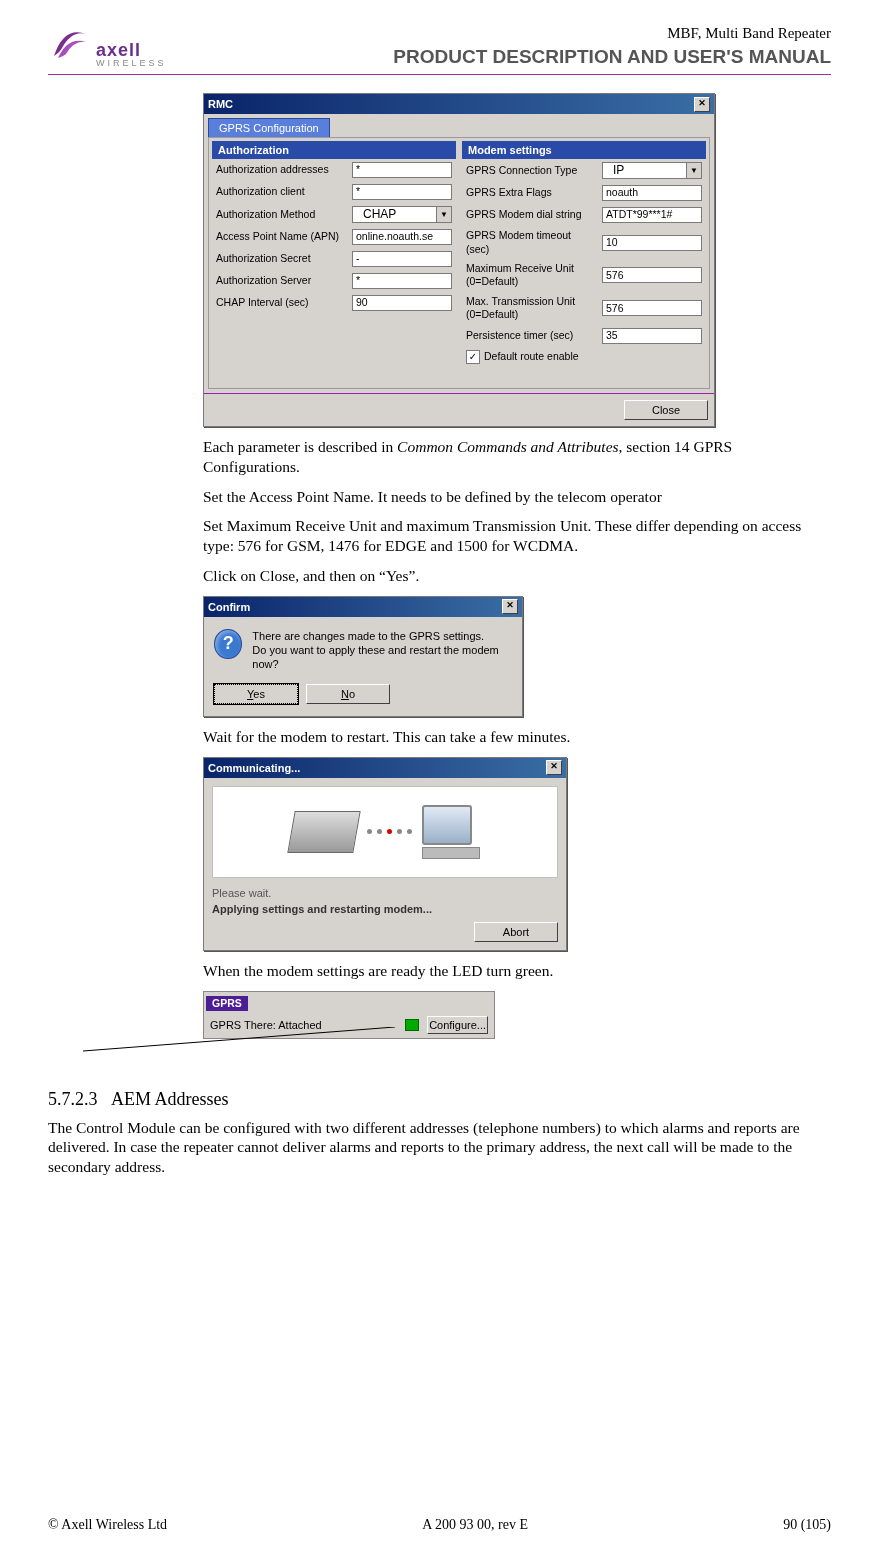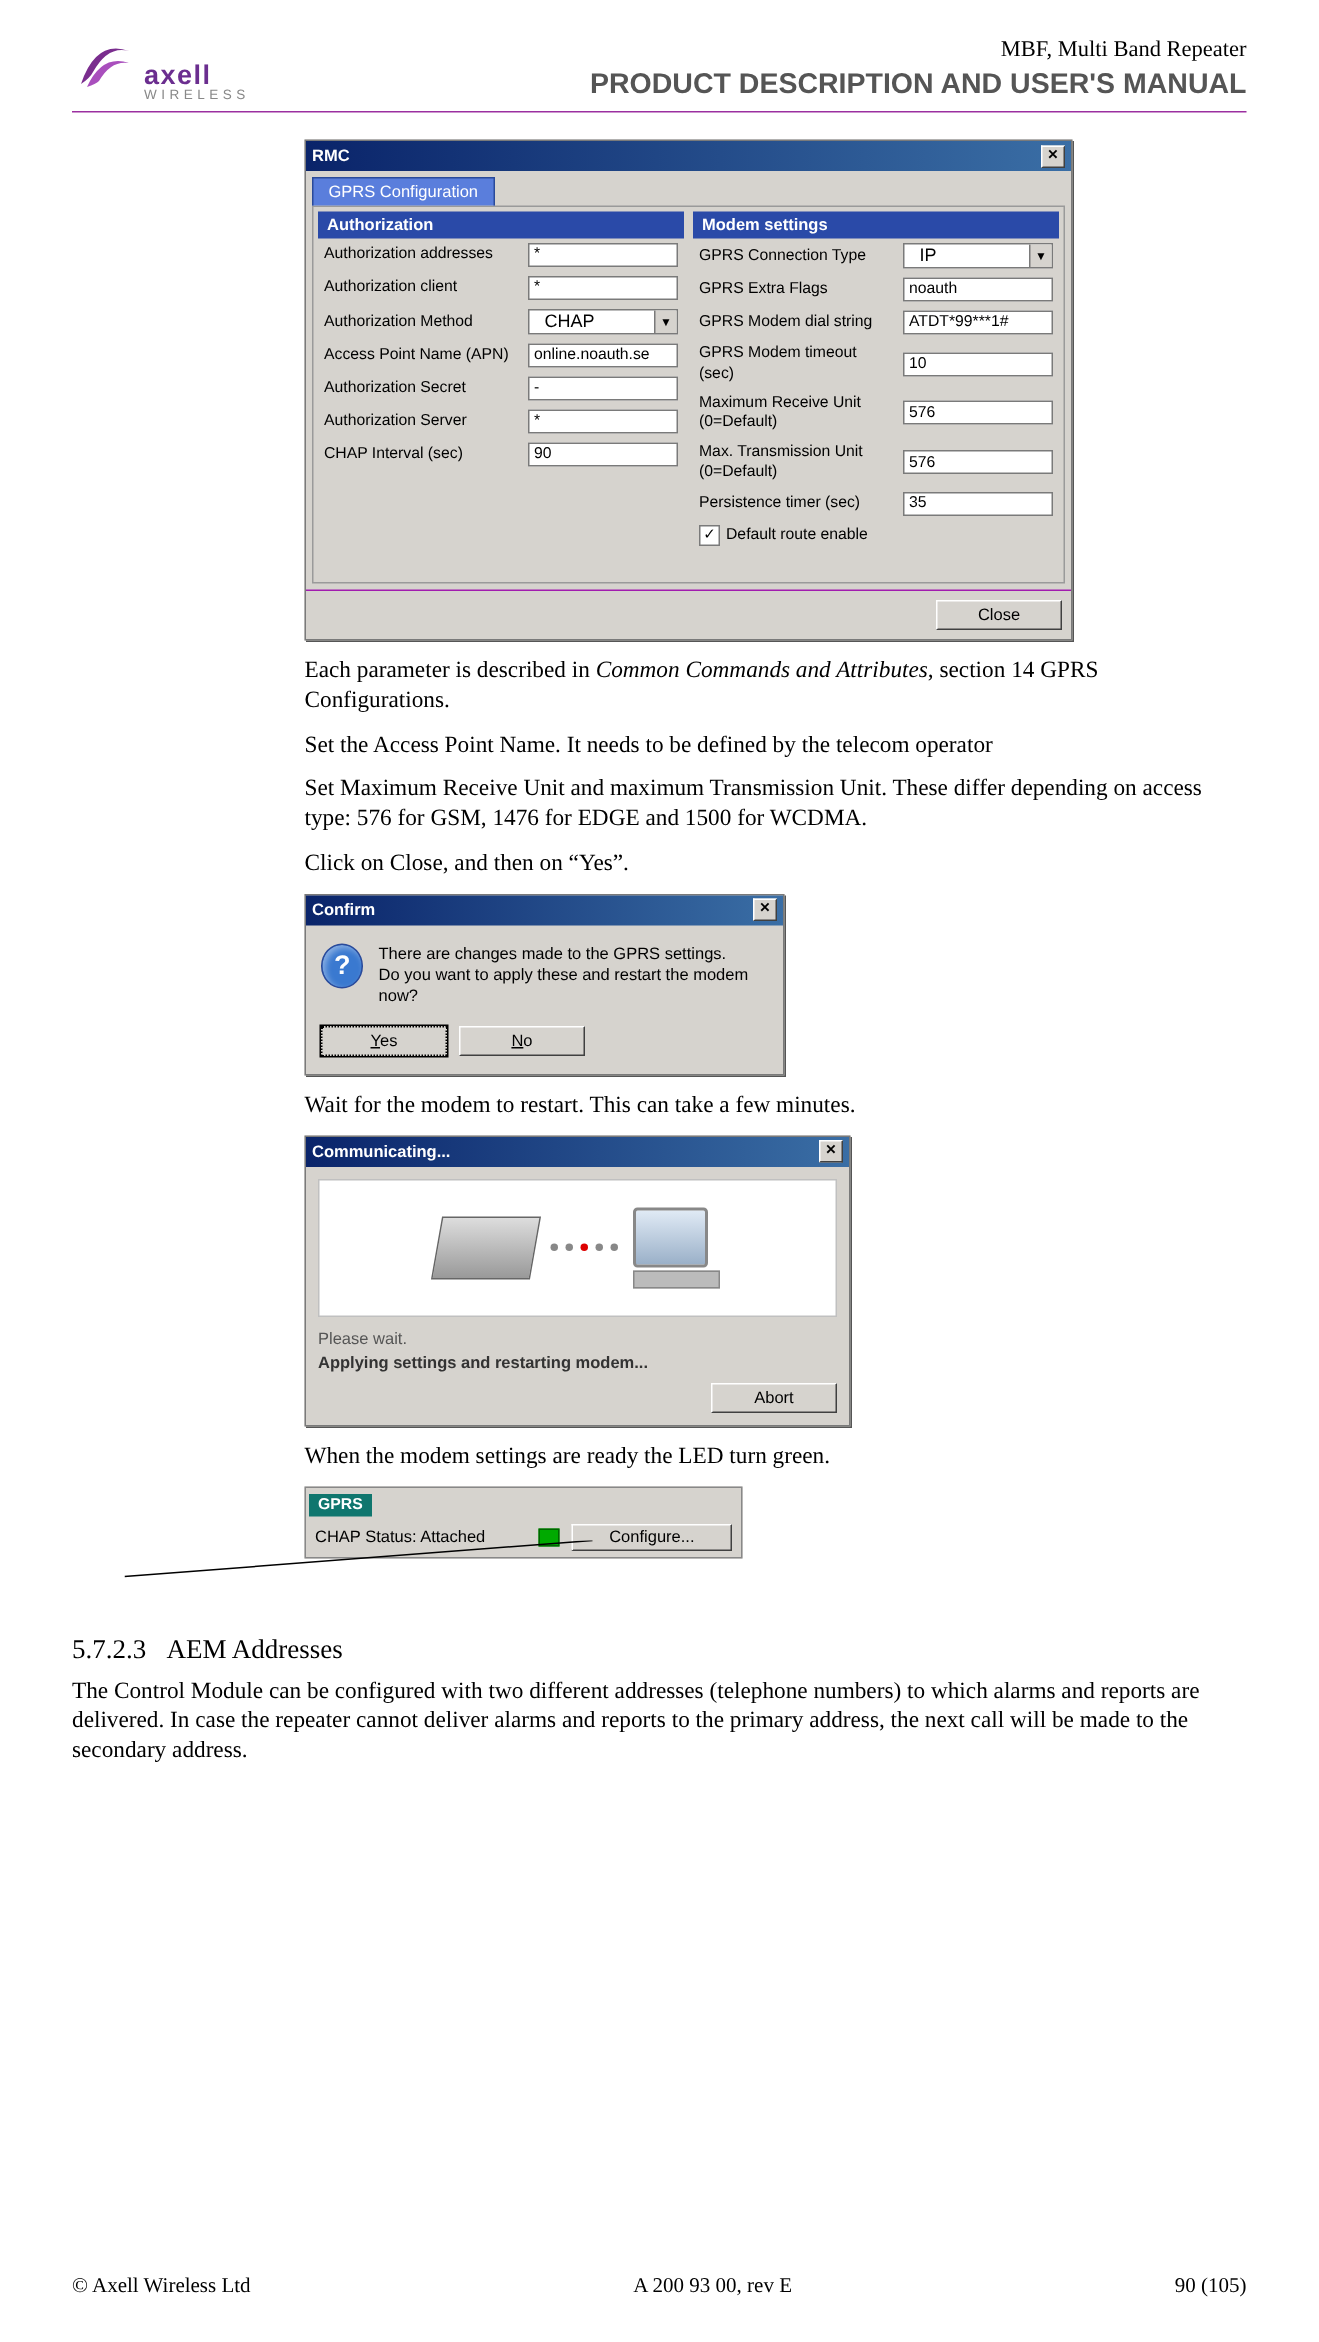--- a/index.html
+++ b/index.html
@@ -181,21 +181,21 @@
   .dot { width:5px; height:5px; background:#888; border-radius:50%; }
   .dot.red { background:#d00; }
   .pc-mon { width:46px; height:36px; background:linear-gradient(#e0eaf5,#9ab0c8); border:2px solid #888; border-radius:3px; position:relative;}
   .pc-base { width:56px; height:10px; background:#bbb; margin: 2px auto 0; border:1px solid #888; }
   .comm-text { font-size:11px; color:#333; }
   .comm-text .line1 { color:#555; }
   .comm-text .line2 { font-weight: bold; margin-top: 2px; }
   .comm-abort { display:flex; justify-content:flex-end; margin-top:6px; }
   
   .gprs-strip { width: 290px; border:1px solid #888; background:#d6d3ce; font-family: Tahoma, sans-serif; }
-  .gprs-tab { display:inline-block; background:#0f766e; color:#fff; padding: 1px 6px; font-size: 10.5px; font-weight:bold; margin: 2px 0 0 2px;}
+  .gprs-tab { display:inline-block; background:#4c1d95; color:#fff; padding: 1px 6px; font-size: 10.5px; font-weight:bold; margin: 2px 0 0 2px;}
   .gprs-row { display:flex; align-items:center; gap:8px; padding:4px 6px; font-size:11px; }
   .led { width:12px; height:10px; background:#0a0; border:1px solid #060; }
   .pointer-line {
     position: relative;
     height: 0;
   }
   .pointer-line svg { position:absolute; left: -120px; top: -12px; }
   .section-hdr {
     font-family: "Times New Roman", serif;
     font-size: 18px;
@@ -387,24 +387,24 @@
           <div class="btn">Abort</div>
         </div>
       </div>
     </div>
 
     <p>When the modem settings are ready the LED turn green.</p>
 
     <div class="gprs-strip">
       <div class="gprs-tab">GPRS</div>
       <div class="gprs-row">
-        <span>CHAP Status: Attached</span>
+        <span>GPRS There: Attached</span>
         <span style="flex:1"></span>
         <span class="led"></span>
-        <div class="btn" style="padding:1px 24px">Configure...</div>
+        <div class="btn" style="padding:1px 1px">Configure...</div>
       </div>
     </div>
     <div class="pointer-line">
       <svg width="320" height="30">
           <line x1="0" y1="24" x2="312" y2="0" stroke="#000" stroke-width="1"></line>
         </svg>
     </div>
 
   </div>
 

